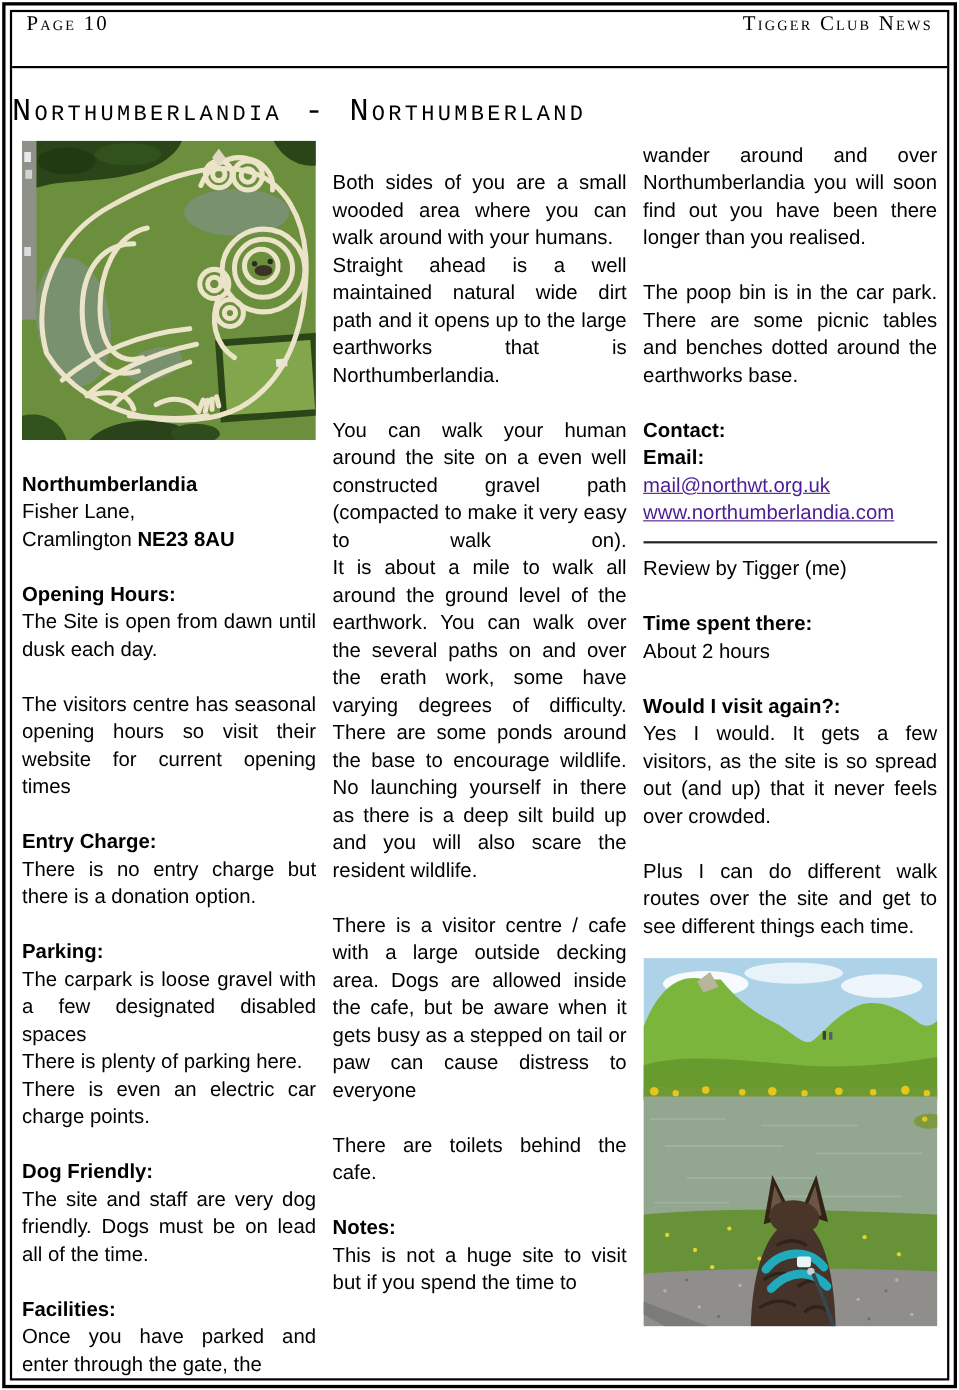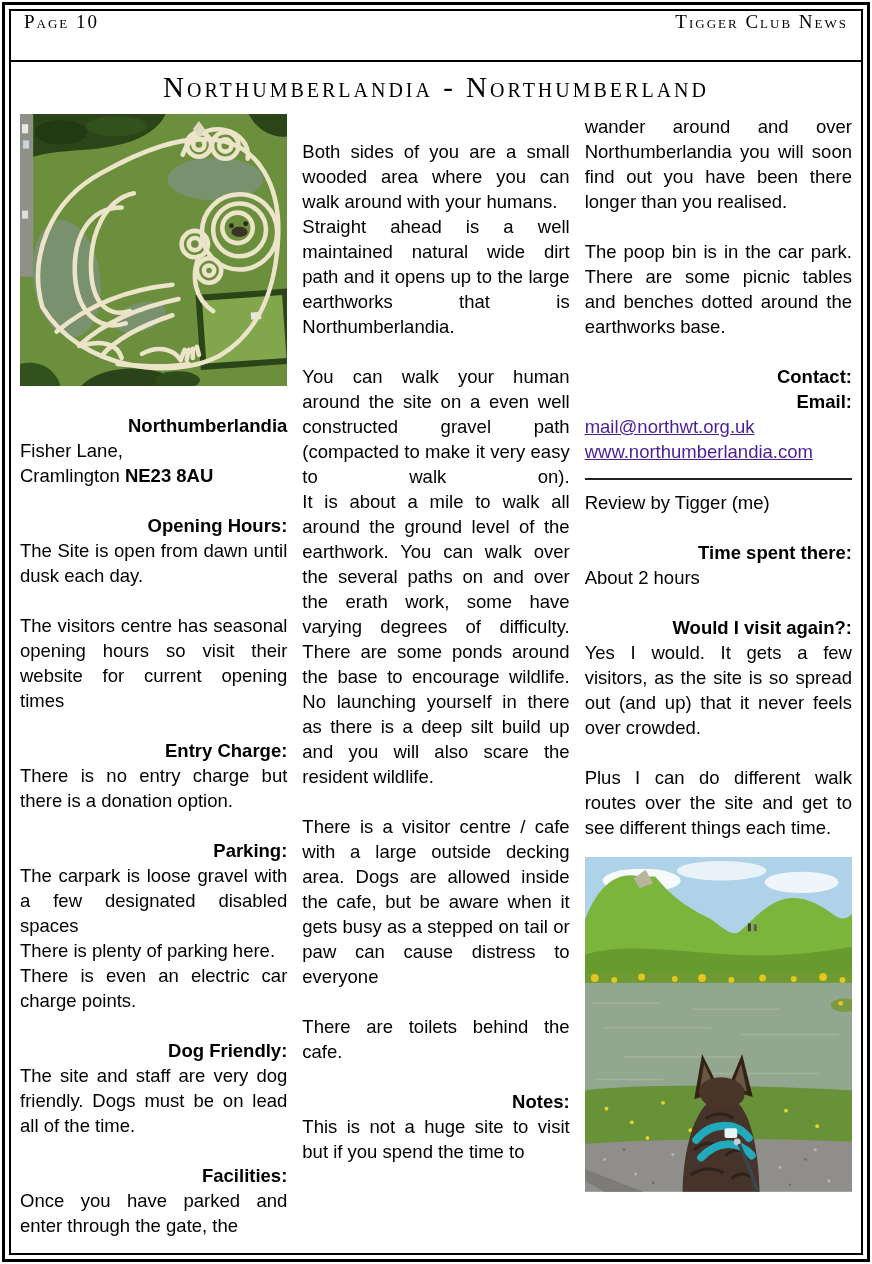--- a/index.html
+++ b/index.html
@@ -2,27 +2,27 @@
 <html><head>
 <meta charset="utf-8">
 <style>
   html,body{margin:0;padding:0;background:#fff}
   body{width:872px;height:1264px;position:relative;font-family:"Liberation Sans",sans-serif;color:#000}
   .frame{position:absolute;top:2px;left:2px;right:2px;bottom:2px;border:3px solid #000}
   .inner{position:absolute;top:4px;left:4px;right:4px;bottom:4px;border:2px solid #000;overflow:hidden}
   .hdr{display:flex;justify-content:space-between;align-items:flex-start;height:49px;padding:0 13px;
        border-bottom:2px solid #000;font-family:"Liberation Serif",serif;font-variant:small-caps;
        font-size:19px;letter-spacing:2px}
-  .title{text-align:center;font-family:Liberation Serif, serif;font-variant:small-caps;
-         font-size:29px;letter-spacing:3px;padding:9px 0 5px}
+  .title{font-family:Liberation Mono, monospace;font-variant:small-caps;
+         font-size:29px;letter-spacing:3px;padding:23px 0 5px}
   .cols{display:flex;gap:15px;padding:5px 9px 0}
   .col{flex:1;min-width:0;font-size:18.5px;line-height:25px}
   .p{text-align:justify}
   .p.stretch{text-align-last:justify}
-  .h{font-weight:bold;text-align:right}
+  .h{font-weight:bold;text-align:left}
   .b{font-weight:bold}
   .spacer{height:25px}
   .hrule{border-top:2px solid #222;margin:14px 0 10px;height:0}
   a.link{display:block;color:#4c1d95;text-decoration:underline;word-break:break-all}
   .img-wrap{line-height:0}
   .img-wrap.aerial{margin-bottom:27px}
   .img-wrap.dog{margin-top:17px}
   .img-wrap svg{display:block;width:100%;height:auto}
 </style>
 </head>

